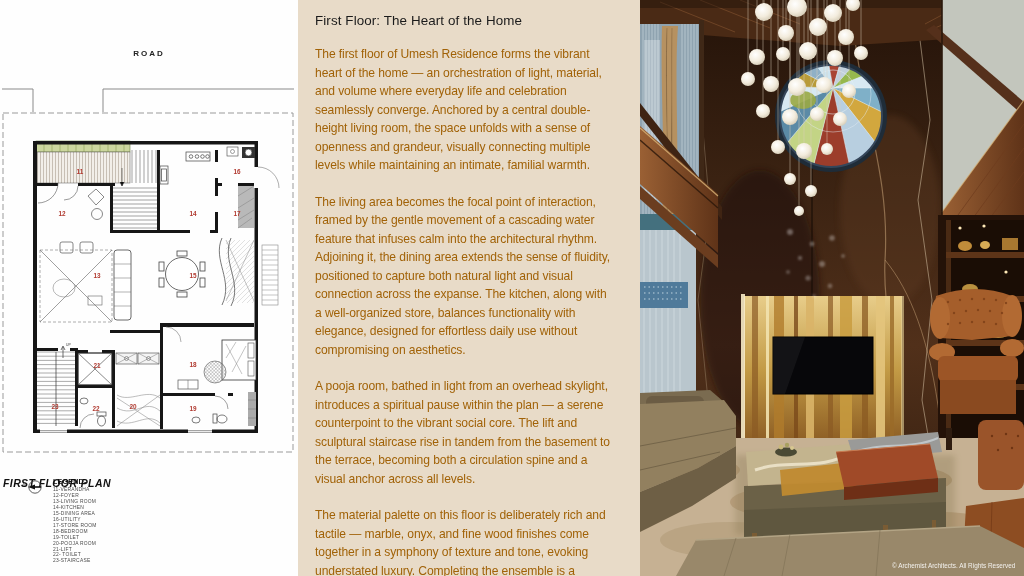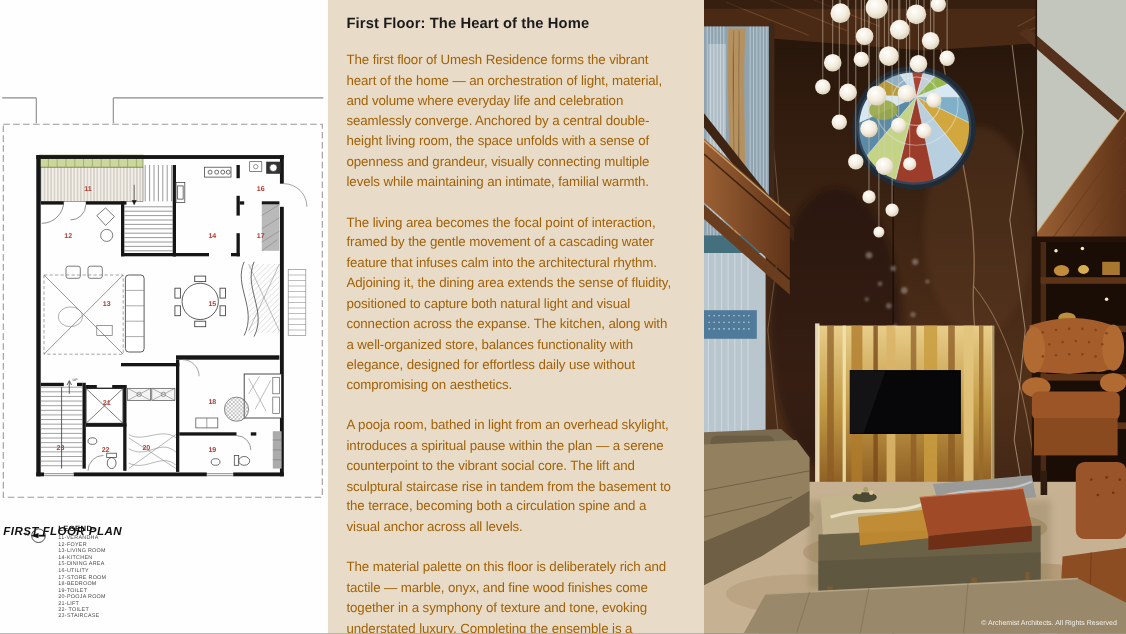--- a/index.html
+++ b/index.html
@@ -12,32 +12,33 @@
   .plan-svg{position:absolute;top:0;left:0;}
   .plan-title{position:absolute;top:477px;left:3px;margin:0;
         font-size:10.5px;font-weight:bold;letter-spacing:.4px;color:#111;font-style:italic;}
   .legend-wrap{position:absolute;top:478px;left:22px;display:flex;gap:9px;}
   .north{width:22px;height:18px;flex:none;}
   .legend-title{font-size:7px;font-weight:bold;color:#111;letter-spacing:.3px;margin-bottom:2px;}
   .legend-item{font-size:4.9px;line-height:5.95px;color:#4a4a4a;letter-spacing:.25px;}
   
   .article-panel{width:342px;height:576px;flex:none;background:#e8dbc8;
         box-sizing:border-box;padding:13px 24px 0 17px;overflow:hidden;}
-  .article-panel h1{font-size:13.4px;font-weight:bold;color:#1b1b1b;margin:0 0 17px 0;letter-spacing:.1px;}
+  .article-panel h1{font-size:13.4px;font-weight:normal;color:#1b1b1b;margin:0 0 17px 0;letter-spacing:.1px;}
   .article-panel p{font-size:12.1px;line-height:18.5px;color:#a16207;margin:0 0 18px 0;letter-spacing:-.1px;}
   
   .photo-panel{width:384px;height:576px;flex:none;position:relative;background:#2e1c10;}
   .photo-svg{position:absolute;inset:0;}
 </style>
 </head>
 <body>
 
 <div class="page">
 
   <section class="plan-panel">
+    <div class="road">ROAD</div>
 
     <svg class="plan-svg" width="298" height="455" viewBox="0 0 298 455">
       <defs>
         <pattern id="vhatch" width="3" height="6" patternUnits="userSpaceOnUse">
           <rect width="3" height="6" fill="#f2efe9"></rect>
             <line x1="1.5" y1="0" x2="1.5" y2="6" stroke="#b4ab9e" stroke-width=".7"></line>
         </pattern>
         <pattern id="xhatch" width="3.4" height="3.4" patternUnits="userSpaceOnUse">
           <path d="M0,0 L3.4,3.4 M3.4,0 L0,3.4" stroke="#999" stroke-width=".5"></path>
         </pattern>

